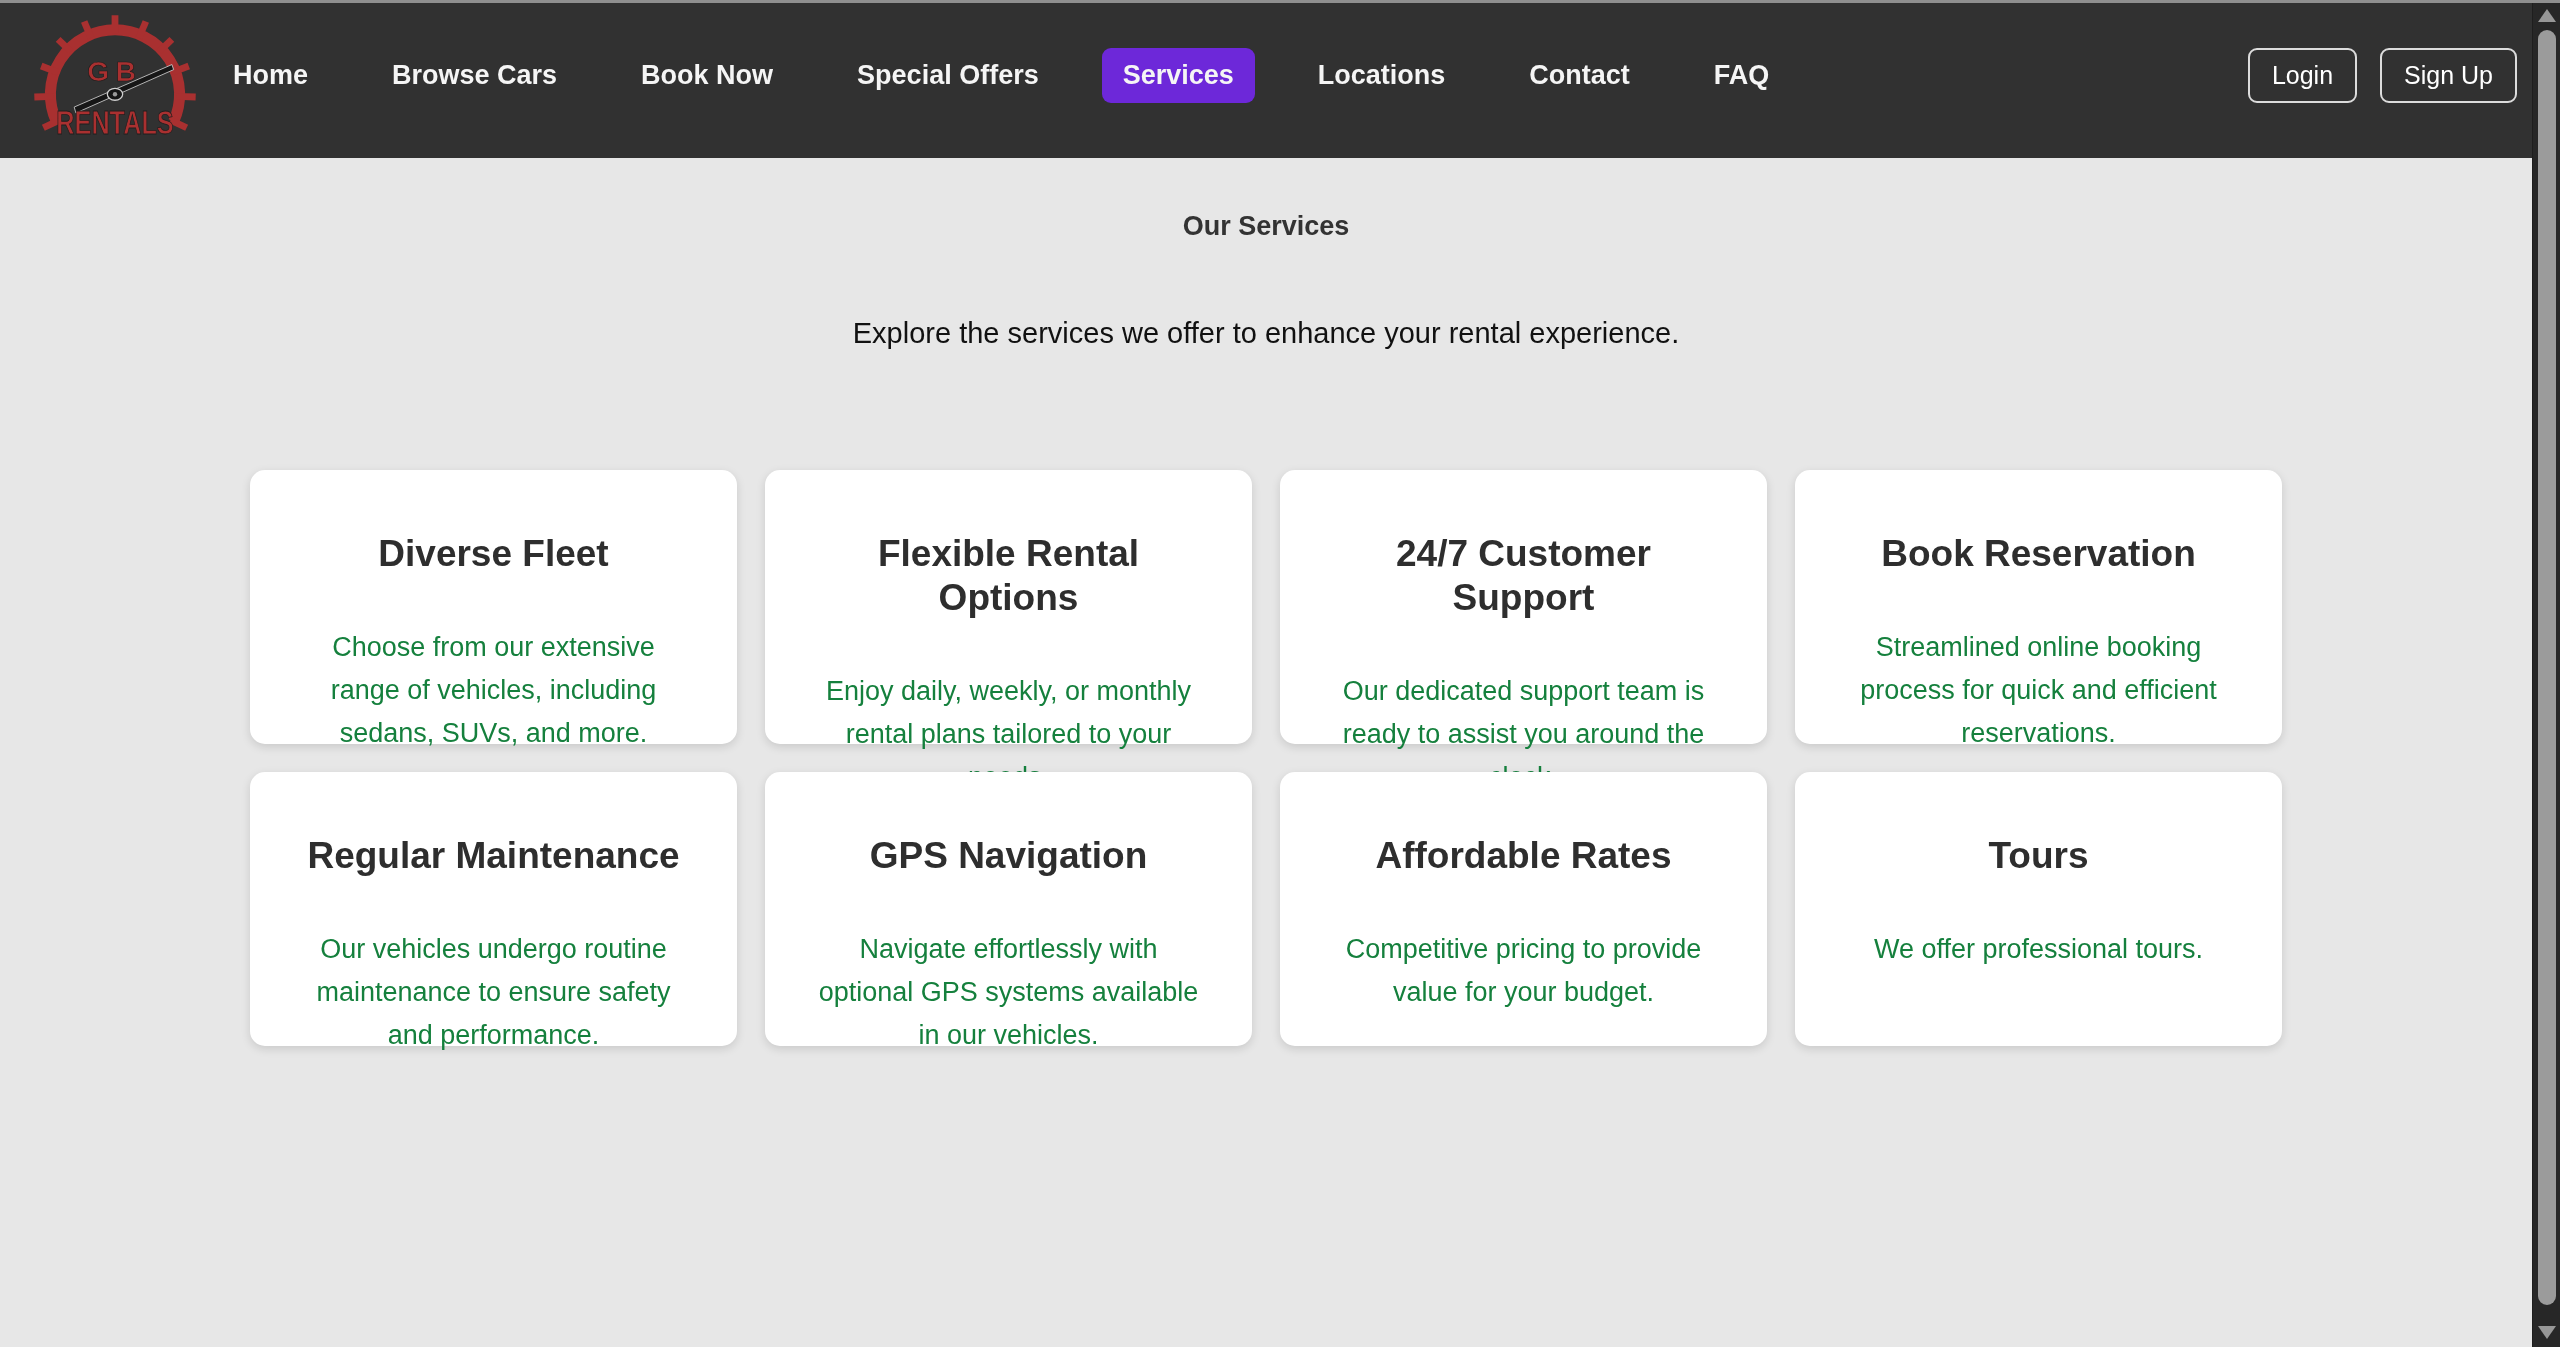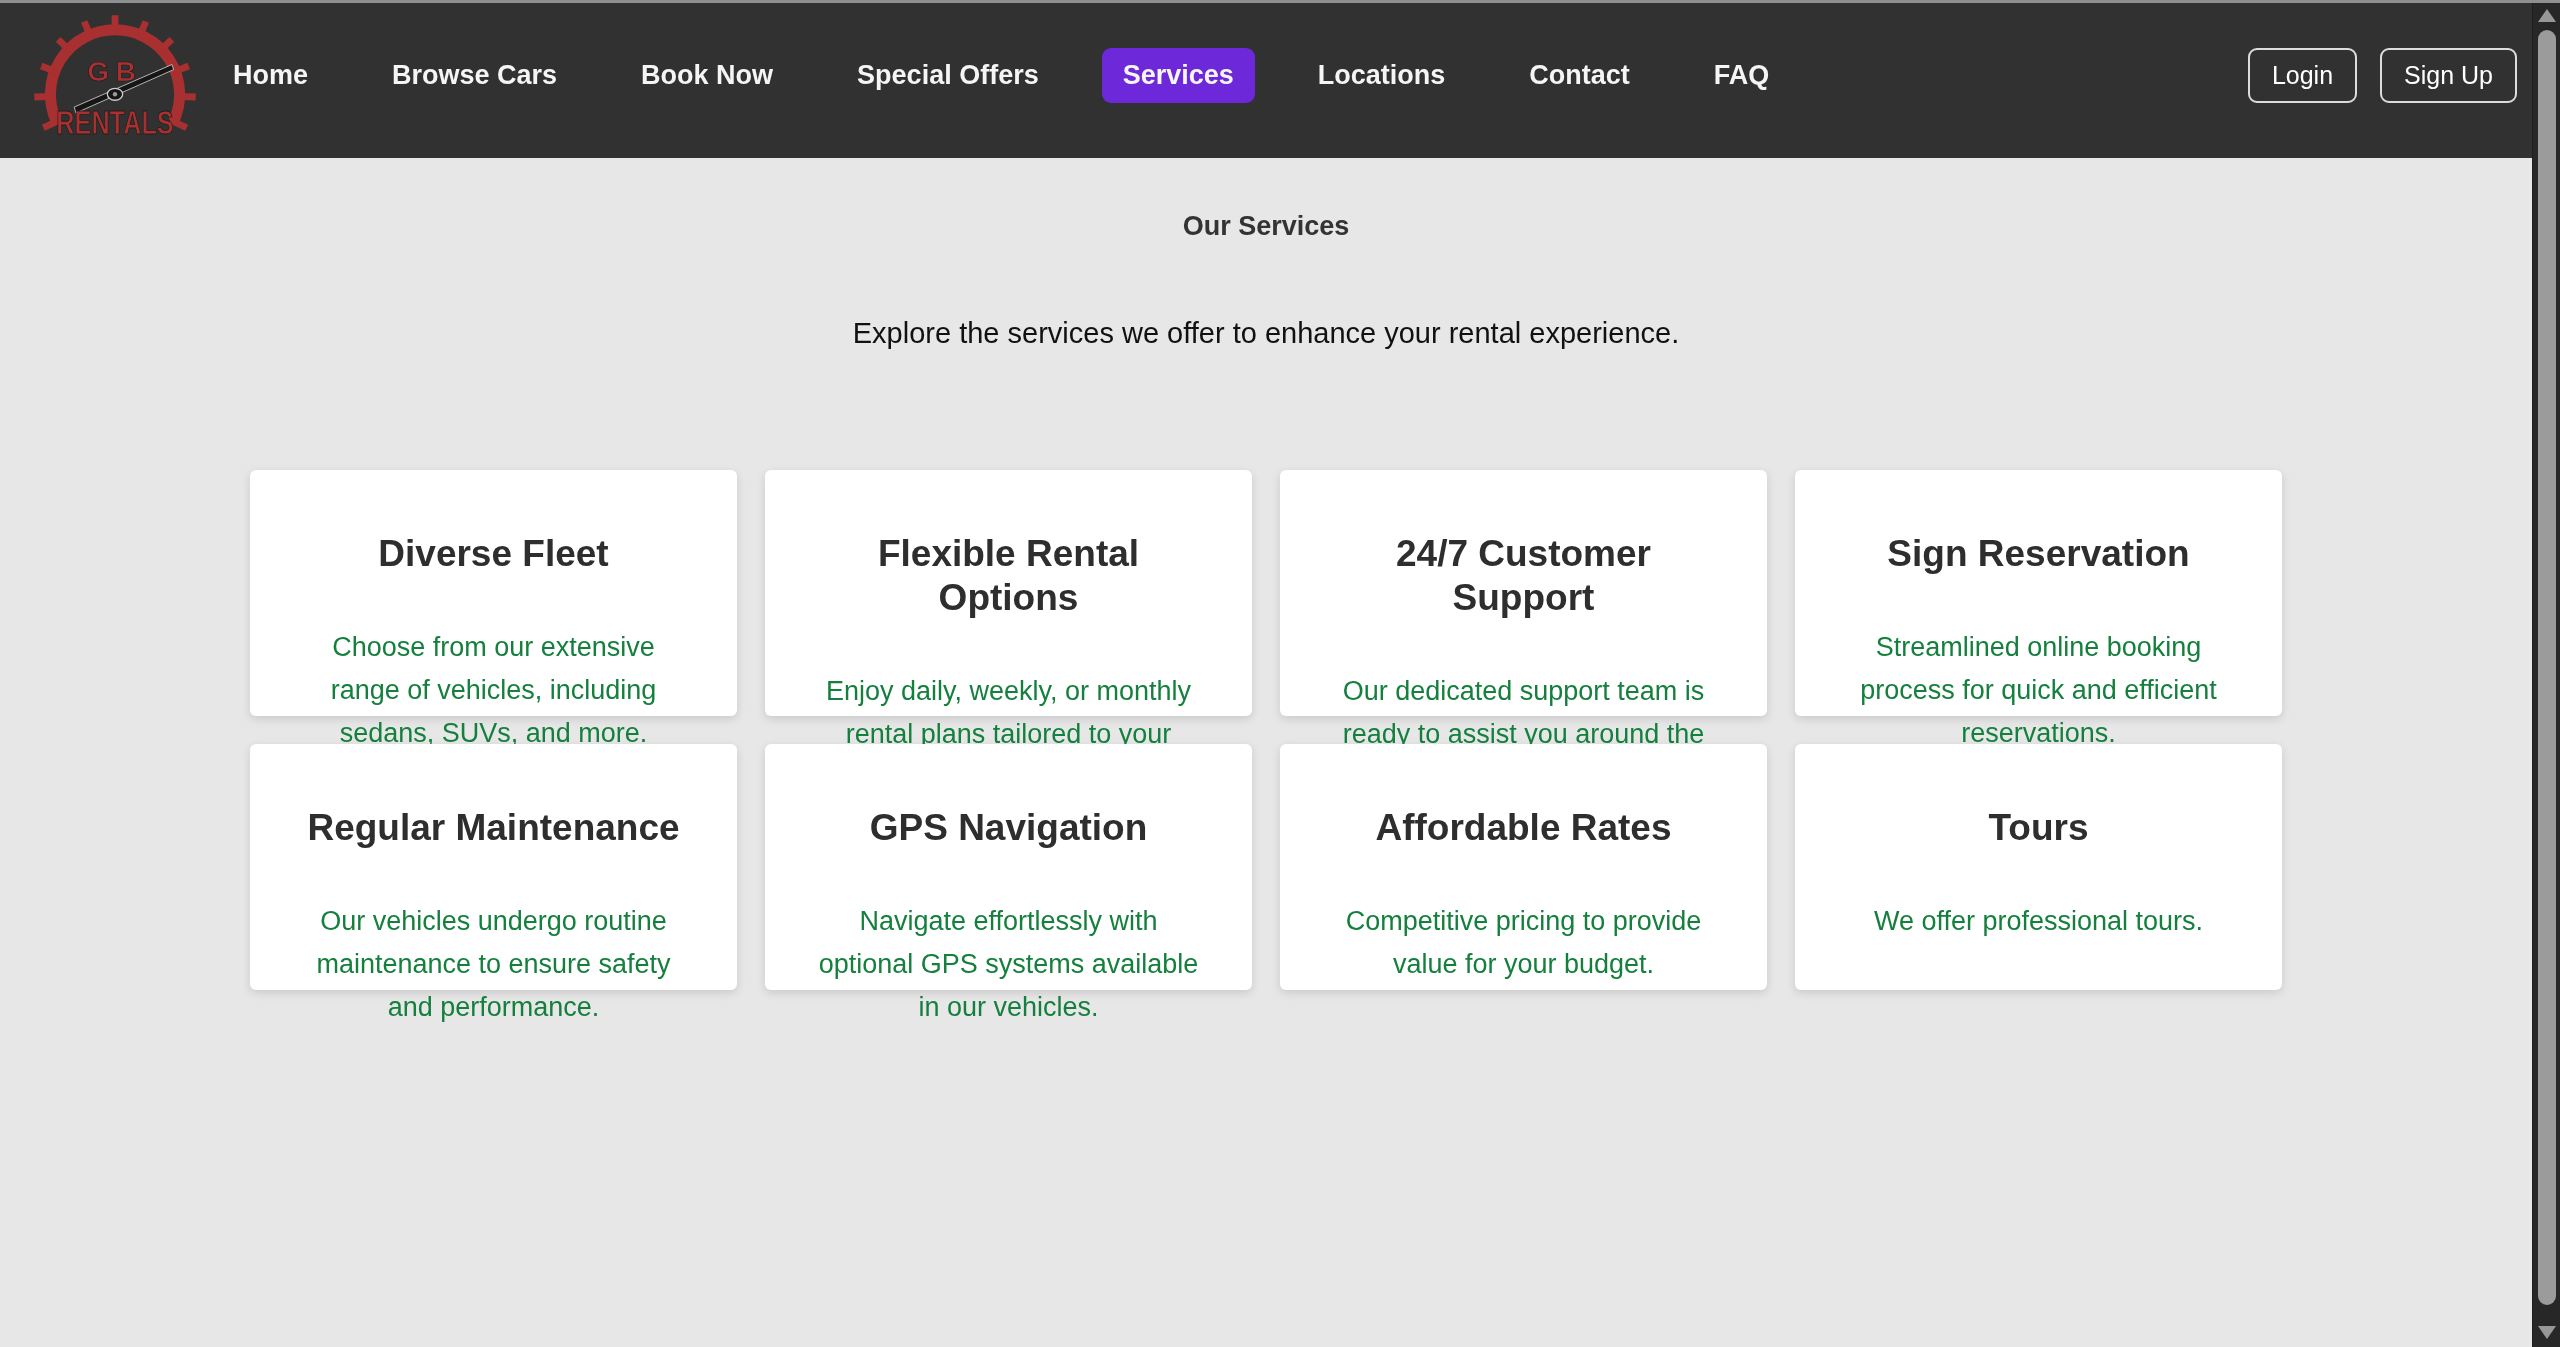--- a/index.html
+++ b/index.html
@@ -70,22 +70,22 @@
   }
   .services-grid {
     margin: 120px auto 0;
     width: 2032px;
     display: grid;
     grid-template-columns: repeat(4, 487px);
     gap: 28px;
   }
   .service-card {
     background: #ffffff;
-    height: 246px;
-    border-radius: 6px;
+    height: 274px;
+    border-radius: 15px;
     box-shadow: 0 3px 10px rgba(0,0,0,0.13);
     padding: 62px 46px 0;
   }
   .service-card h2 {
     text-align: center;
     font-size: 37px;
     line-height: 44px;
     font-weight: bold;
     color: #2e2e2e;
   }
@@ -190,21 +190,21 @@
     </div>
     <div class="service-card">
       <h2>Flexible Rental Options</h2>
       <p>Enjoy daily, weekly, or monthly rental plans tailored to your needs.</p>
     </div>
     <div class="service-card">
       <h2>24/7 Customer Support</h2>
       <p>Our dedicated support team is ready to assist you around the clock.</p>
     </div>
     <div class="service-card">
-      <h2>Sign Reservation</h2>
+      <h2>Book Reservation</h2>
       <p>Streamlined online booking process for quick and efficient reservations.</p>
     </div>
     <div class="service-card">
       <h2>Regular Maintenance</h2>
       <p>Our vehicles undergo routine maintenance to ensure safety and performance.</p>
     </div>
     <div class="service-card">
       <h2>GPS Navigation</h2>
       <p>Navigate effortlessly with optional GPS systems available in our vehicles.</p>
     </div>

